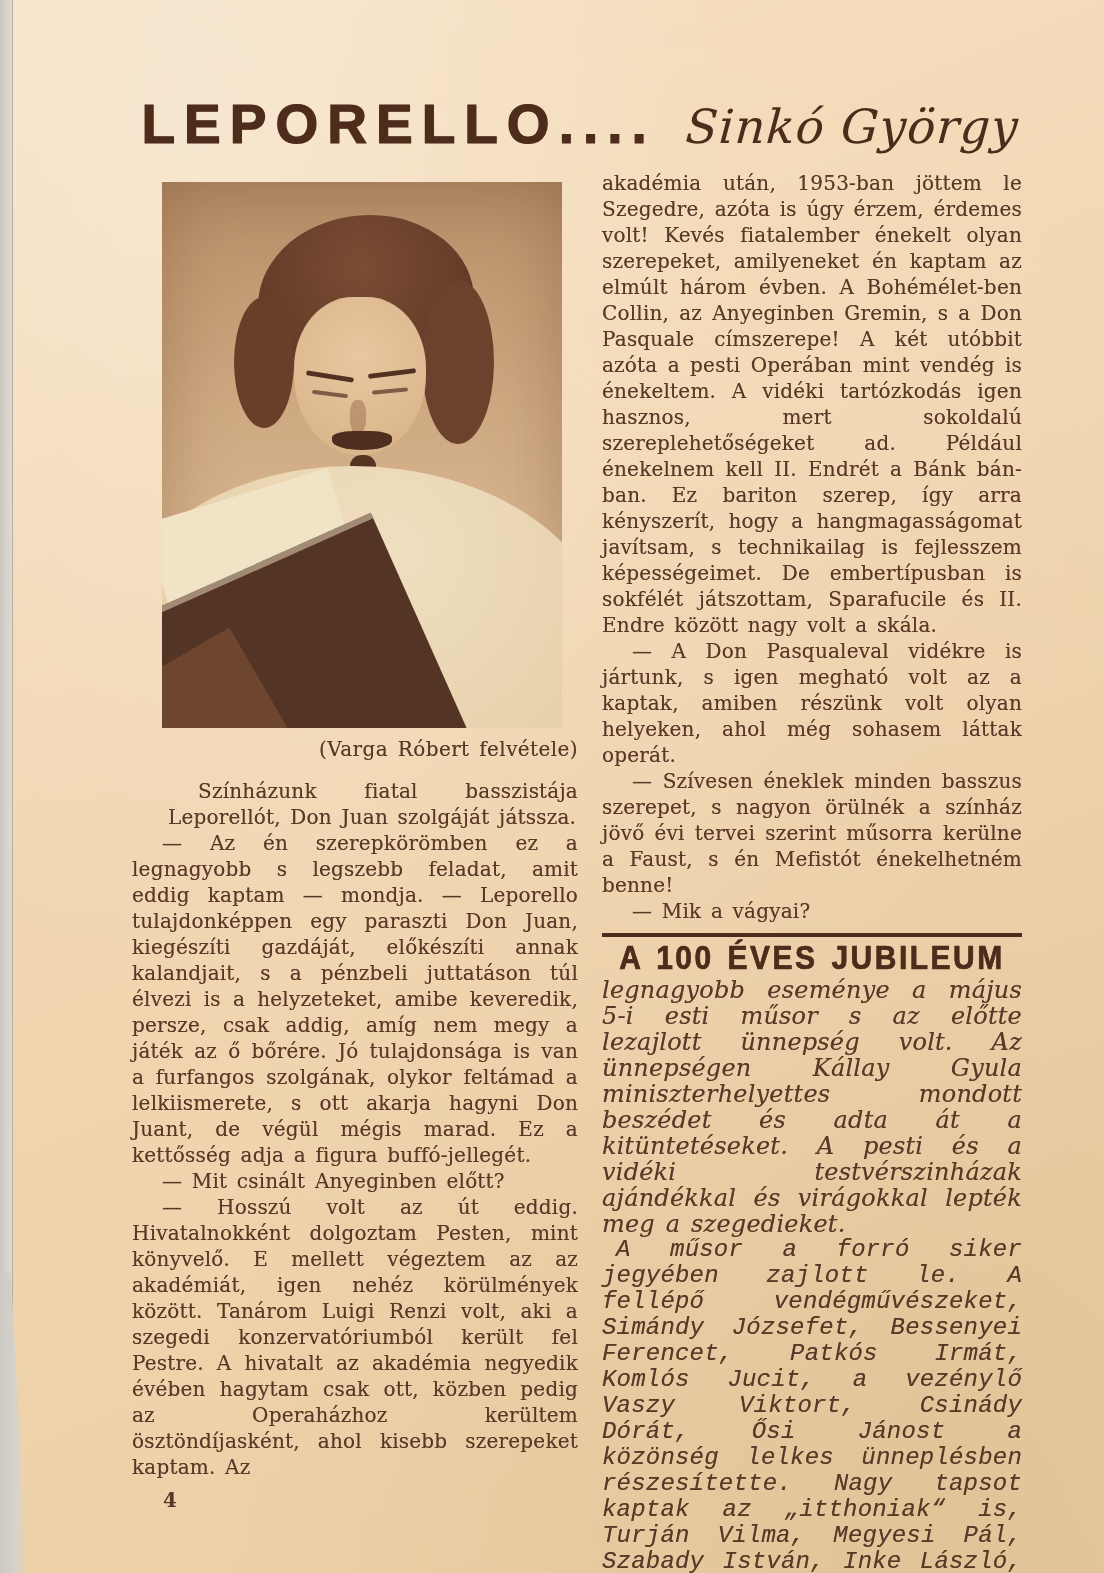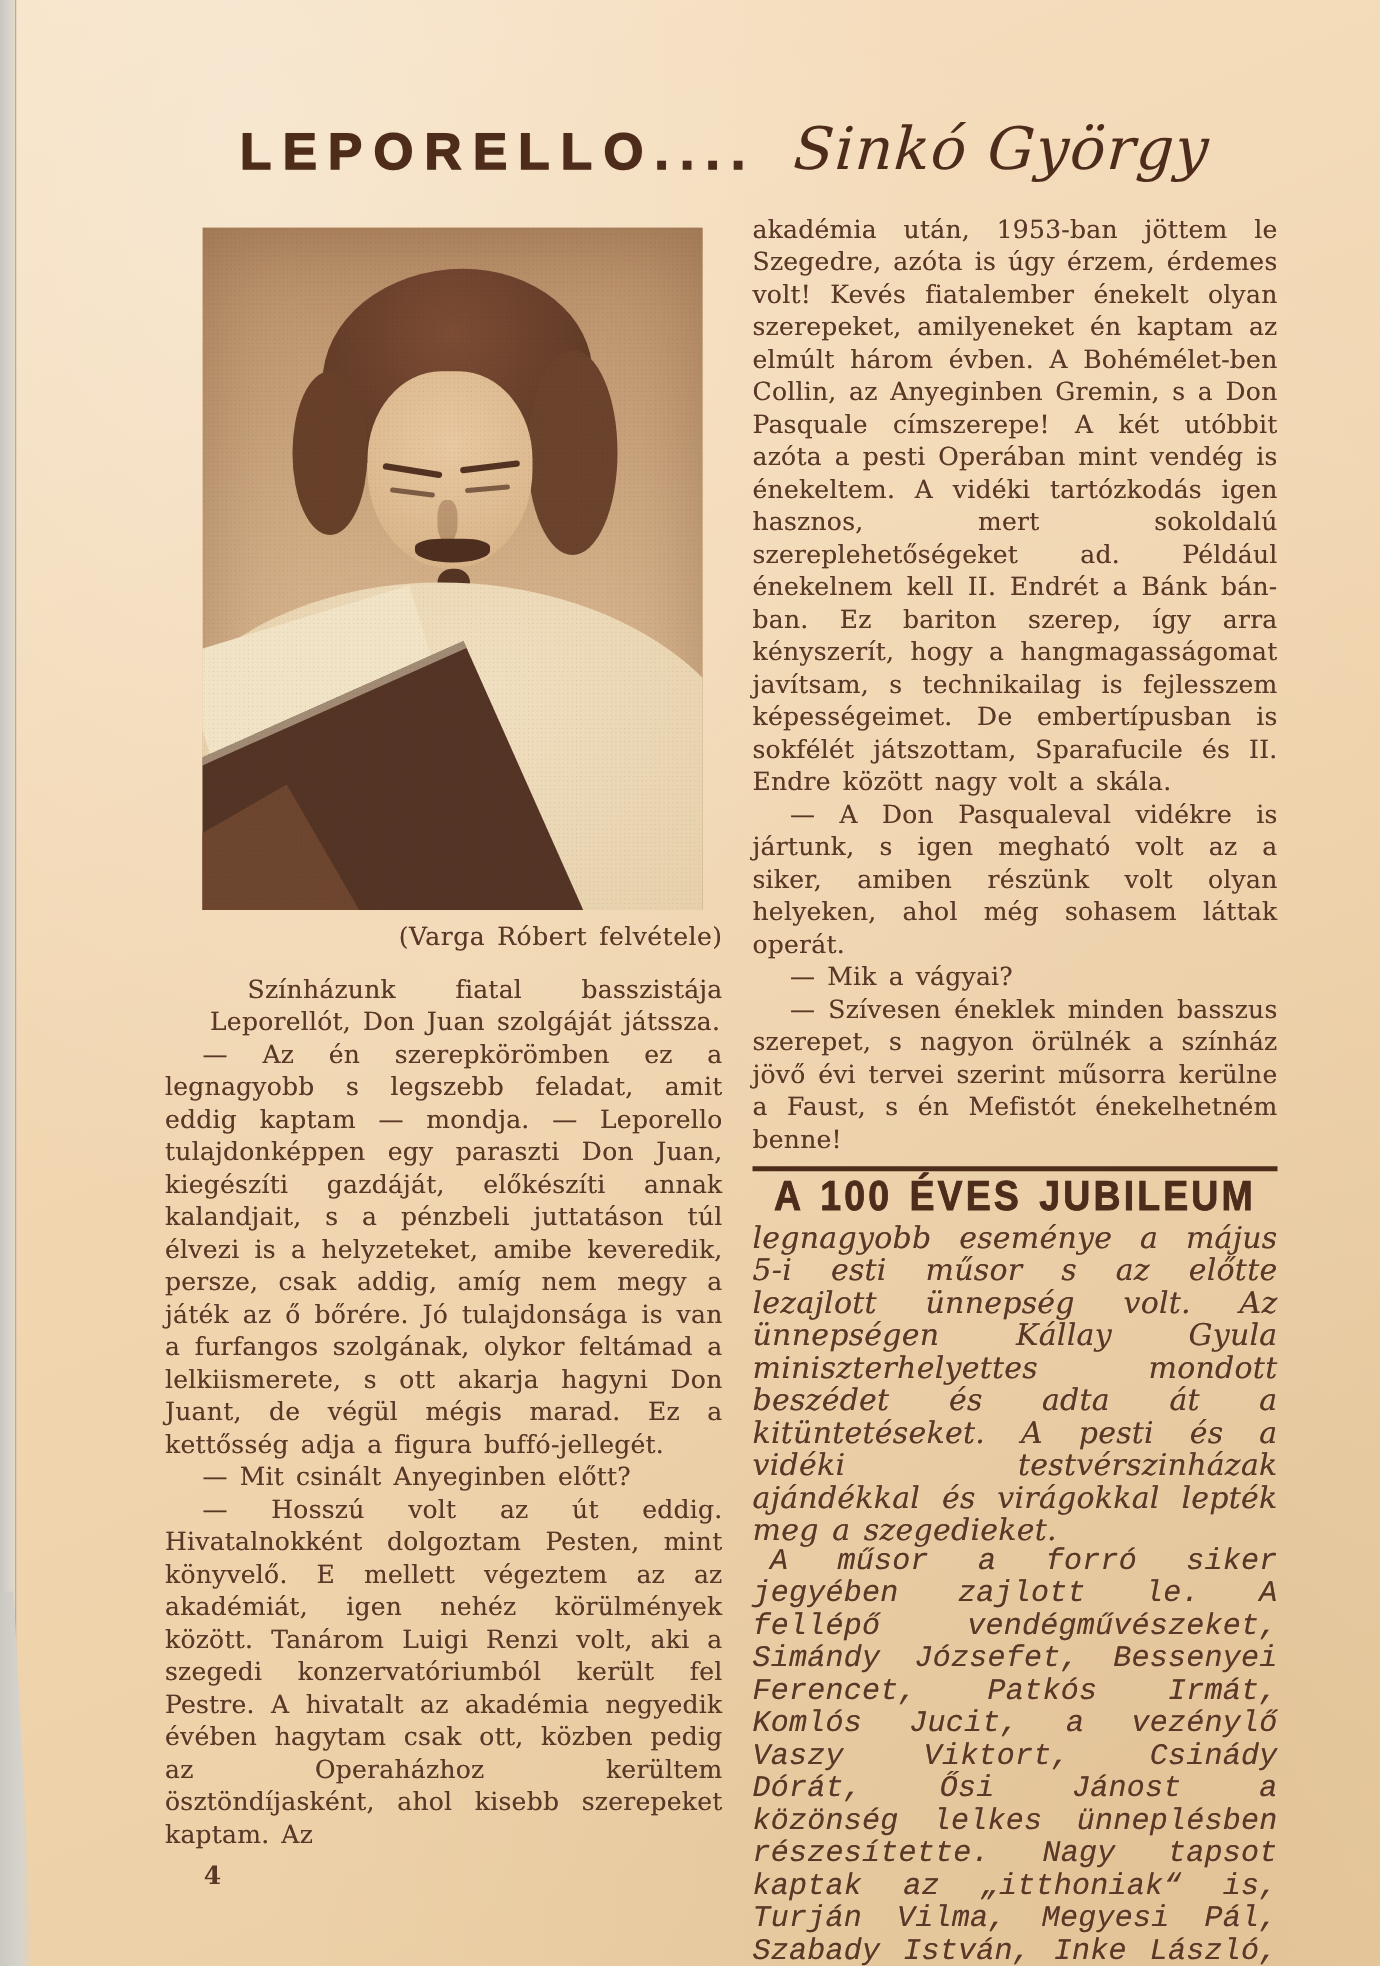--- a/index.html
+++ b/index.html
@@ -20,21 +20,21 @@
   }
   .scan-edge{position:absolute;left:0;top:0;width:13px;height:100%;
     background:linear-gradient(90deg,#c9c6c0,var(--scan) 55%,#e3d9c6 100%);
     border-right:1px solid rgba(90,60,40,.18);}
   .scan-edge-low{position:absolute;left:0;bottom:0;width:27px;height:300px;
     background:linear-gradient(90deg,#ccc9c3,var(--scan) 60%, rgba(214,211,204,0));
     clip-path:polygon(0 0,40% 0,100% 100%,0 100%);}
   .masthead{position:absolute;left:140px;top:92px;width:880px;
     display:flex;align-items:baseline;justify-content:center;gap:30px;white-space:nowrap;}
   .masthead .block-title{
-    font-family:"Liberation Sans",sans-serif;font-weight:bold;font-size:41px;
+    font-family:"Liberation Sans",sans-serif;font-weight:bold;font-size:55px;
     letter-spacing:9px;color:var(--ink-dark);
     -webkit-text-stroke:1.2px var(--ink-dark);
     text-shadow:0 0 1px rgba(78,44,27,.55);}
   .masthead .script-name{
     font-family:"DejaVu Serif",serif;font-style:italic;font-size:47px;
     color:var(--ink-dark);letter-spacing:1px;transform:skewX(-4deg);}
   .col{position:absolute;text-align:justify;font-size:20px;line-height:26px;
     word-spacing:3px;letter-spacing:.2px;text-shadow:0 0 .5px rgba(89,54,38,.55);}
   .col p{text-indent:30px;}
   .col p.noindent{text-indent:0;}
@@ -113,23 +113,23 @@
   </figure>
   <div class="caption">(Varga Róbert felvétele)</div>
   <p class="body-start">Színházunk fiatal basszistája Leporellót, Don Juan szolgáját játssza.</p>
   <p>— Az én szerepkörömben ez a legnagyobb s legszebb feladat, amit eddig kaptam — mondja. — Leporello tulajdonképpen egy paraszti Don Juan, kiegészíti gazdáját, előkészíti annak kalandjait, s a pénzbeli juttatáson túl élvezi is a helyzeteket, amibe keveredik, persze, csak addig, amíg nem megy a játék az ő bőrére. Jó tulajdonsága is van a furfangos szolgának, olykor feltámad a lelkiismerete, s ott akarja hagyni Don Juant, de végül mégis marad. Ez a kettősség adja a figura buffó-jellegét.</p>
   <p>— Mit csinált Anyeginben előtt?</p>
   <p>— Hosszú volt az út eddig. Hivatalnokként dolgoztam Pesten, mint könyvelő. E mellett végeztem az az akadémiát, igen nehéz körülmények között. Tanárom Luigi Renzi volt, aki a szegedi konzervatóriumból került fel Pestre. A hivatalt az akadémia negyedik évében hagytam csak ott, közben pedig az Operaházhoz kerültem ösztöndíjasként, ahol kisebb szerepeket kaptam. Az</p>
 </section>
 
 <section class="col col-right">
   <p class="noindent">akadémia után, 1953-ban jöttem le Szegedre, azóta is úgy érzem, érdemes volt! Kevés fiatalember énekelt olyan szerepeket, amilyeneket én kaptam az elmúlt három évben. A Bohémélet-ben Collin, az Anyeginben Gremin, s a Don Pasquale címszerepe! A két utóbbit azóta a pesti Operában mint vendég is énekeltem. A vidéki tartózkodás igen hasznos, mert sokoldalú szereplehetőségeket ad. Például énekelnem kell II. Endrét a Bánk bán-ban. Ez bariton szerep, így arra kényszerít, hogy a hangmagasságomat javítsam, s technikailag is fejlesszem képességeimet. De embertípusban is sokfélét játszottam, Sparafucile és II. Endre között nagy volt a skála.</p>
-  <p>— A Don Pasqualeval vidékre is jártunk, s igen megható volt az a siker, amiben részünk volt olyan helyeken, ahol még sohasem láttak operát.</p>
+  <p>— A Don Pasqualeval vidékre is jártunk, s igen megható volt az a kaptak, amiben részünk volt olyan helyeken, ahol még sohasem láttak operát.</p>
+  <p>— Szívesen éneklek minden basszus szerepet, s nagyon örülnék a színház jövő évi tervei szerint műsorra kerülne a Faust, s én Mefistót énekelhetném benne!</p>
   <p>— Mik a vágyai?</p>
-  <p>— Szívesen éneklek minden basszus szerepet, s nagyon örülnék a színház jövő évi tervei szerint műsorra kerülne a Faust, s én Mefistót énekelhetném benne!</p>
   <div class="jub">
     <hr class="rule">
     <h2 class="jub-heading">A 100 ÉVES JUBILEUM</h2>
     <p class="noindent">legnagyobb eseménye a május 5-i esti műsor s az előtte lezajlott ünnepség volt. Az ünnepségen Kállay Gyula miniszterhelyettes mondott beszédet és adta át a kitüntetéseket. A pesti és a vidéki testvérszinházak ajándékkal és virágokkal lepték meg a szegedieket.</p>
     <p class="small-indent">A műsor a forró siker jegyében zajlott le. A fellépő vendégművészeket, Simándy Józsefet, Bessenyei Ferencet, Patkós Irmát, Komlós Jucit, a vezénylő Vaszy Viktort, Csinády Dórát, Ősi Jánost a közönség lelkes ünneplésben részesítette. Nagy tapsot kaptak az „itthoniak“ is, Turján Vilma, Megyesi Pál, Szabady István, Inke László, Kormos Lajos, Kovács János. Műsor után a vendégek és a színház tagjai együtt szórakoztak a színházi klubban.</p>
   </div>
 </section>
 
 <div class="page-number">4</div>
 

